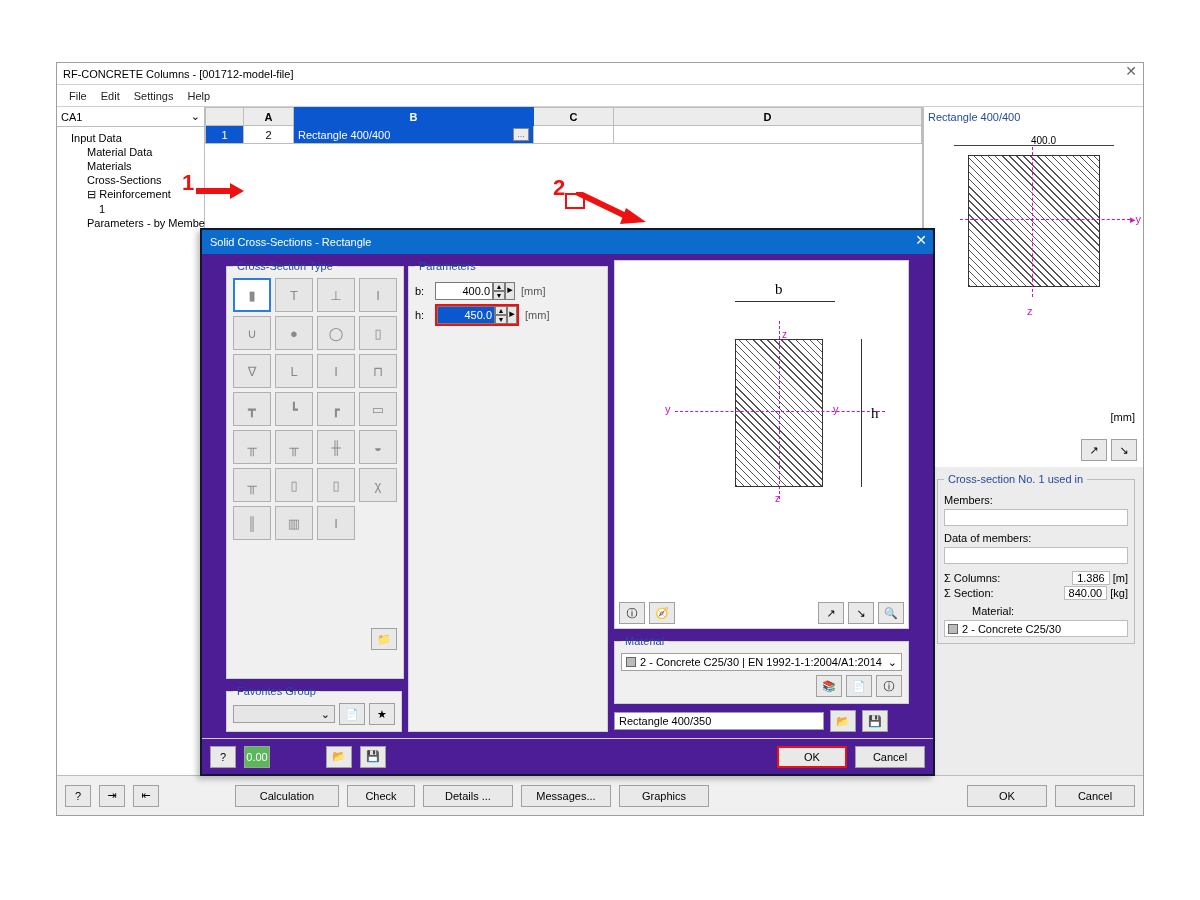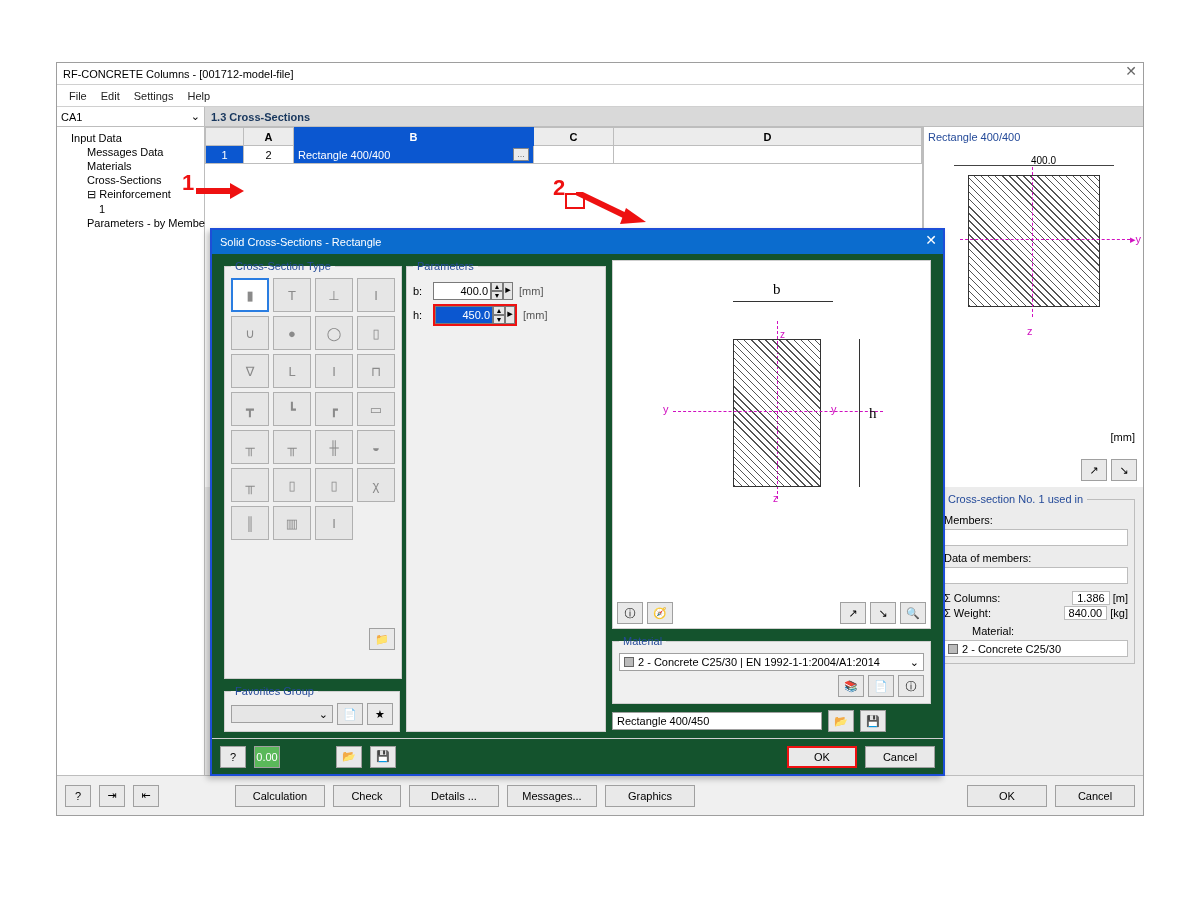--- a/index.html
+++ b/index.html
@@ -35,24 +35,24 @@
   fieldset.infogrp { border:1px solid #bdbdbd; padding:6px; width:198px; margin-left:auto; }
   fieldset.infogrp legend { color:#244a99; padding:0 4px; }
   .info-row { display:flex; align-items:center; justify-content:space-between; margin:3px 0; }
   .info-row .valbox { border:1px solid #bdbdbd; background:#fff; width:70px; height:17px; text-align:right; padding:0 4px; }
   .btnbar { height:40px; border-top:1px solid #bdbdbd; display:flex; align-items:center; padding:0 8px; gap:8px; }
   .btn { height:22px; border:1px solid #a0a0a0; background:#e9e9e9; padding:0 12px; display:flex; align-items:center; justify-content:center; }
   .icon-btn { width:26px; height:22px; border:1px solid #a0a0a0; background:#e9e9e9; display:flex; align-items:center; justify-content:center; }
   .spacer { flex:1; }
 
   
-  .modal { position:absolute; left:210px; top:228px; width:735px; height:548px; border:2px solid #1d4ed8; background:#14532d; box-shadow: -3px 3px 6px rgba(0,0,0,0.25); display:flex; flex-direction:column; }
+  .modal { position:absolute; left:200px; top:228px; width:735px; height:548px; border:2px solid #0f172a; background:#4c1d95; box-shadow: -3px 3px 6px rgba(0,0,0,0.25); display:flex; flex-direction:column; }
   .modal-title { height:24px; background:#0b6cce; color:#fff; display:flex; align-items:center; padding:0 8px; position:relative; }
   .modal-title .xclose { position:absolute; right:6px; top:2px; color:#fff; font-size:14px; }
-  .modal-body { flex:1; display:flex; gap:6px; padding:6px 12px; }
+  .modal-body { flex:1; display:flex; gap:6px; padding:6px 24px; }
   .left-group, .mid-group, .right-group { display:flex; flex-direction:column; }
   fieldset.wingrp { border:1px solid #cfcfcf; background:#f0f0f0; margin:0; padding:6px; }
   fieldset.wingrp legend { color:#244a99; padding:0 4px; }
   .shape-grid { display:grid; grid-template-columns:repeat(4,38px); grid-auto-rows:34px; gap:4px; }
   .shape-btn { border:1px solid #b0b0b0; background:#e6e6e6; display:flex; align-items:center; justify-content:center; color:#8a8a8a; font-size:13px; }
   .shape-btn.on { border:2px solid #2a7de1; background:#fff; }
   .param-row { display:flex; align-items:center; gap:6px; margin:4px 0; }
   .param-row label { width:14px; }
   .spinner-wrap { display:flex; align-items:center; }
   .spinner { width:58px; height:18px; border:1px solid #7a7a7a; text-align:right; padding:0 2px; }
@@ -82,30 +82,29 @@
     <span>Help</span>
   </div>
   <div class="body-row">
     <div class="left-col">
       <div class="module-combo">
         <span>CA1</span>
         <span>⌄</span>
       </div>
       <div class="tree">
         <div class="tree-item">Input Data</div>
-        <div class="tree-item indent2">Messages Data</div>
+        <div class="tree-item indent2">Material Data</div>
         <div class="tree-item indent2">Materials</div>
         <div class="tree-item indent2 sel">Cross-Sections</div>
         <div class="tree-item indent2"><span>⊟ </span><span>Reinforcement</span></div>
         <div class="tree-item indent3">1</div>
         <div class="tree-item indent2">Parameters - by Member</div>
       </div>
     </div>
     <div class="right-area">
-      <div class="panel-header">1.3 Cross-Sections</div>
       <div class="table-preview-row">
         <div class="table-wrap">
           <table class="grid">
             <thead>
               <tr>
                 <th style="width:38px"></th>
                 <th style="width:50px">A</th>
                 <th style="width:240px;background:#0b57d0;color:#fff;border-color:#0b57d0">B</th>
                 <th style="width:80px">C</th>
                 <th>D</th>
@@ -150,40 +149,40 @@
           <div class="valbox" style="width:100%;height:17px;border:1px solid #bdbdbd;background:#fff;"></div>
           <div class="info-row" style="margin-top:6px;">
               <span>Data of members:</span>
             </div>
           <div class="valbox" style="width:100%;height:17px;border:1px solid #bdbdbd;background:#fff;"></div>
           <div class="info-row" style="margin-top:8px;">
               <span>Σ Columns:</span>
               <span><span class="valbox">1.386</span> <span>[m]</span></span>
             </div>
           <div class="info-row">
-              <span>Σ Weight:</span>
+              <span>Σ Section:</span>
               <span><span class="valbox">840.00</span> <span>[kg]</span></span>
             </div>
           <div class="info-row" style="margin-top:6px;padding-left:28px;">
               <span>Material:</span>
             </div>
           <div style="width:100%;height:17px;border:1px solid #bdbdbd;background:#fff;padding:0 3px;display:flex;align-items:center;gap:4px;">
              <span style="width:10px;height:10px;background:#bbb;border:1px solid #666;"></span>
              <span>2 - Concrete C25/30</span>
           </div>
         </fieldset>
       </div>
     </div>
   </div>
   <div class="btnbar">
     <div class="icon-btn">?</div>
     <div class="icon-btn">⇥</div>
     <div class="icon-btn">⇤</div>
     <div style="width:60px"></div>
-    <div class="btn" style="width:90px">Calculation</div>
+    <div class="btn" style="width:104px">Calculation</div>
     <div class="btn" style="width:68px">Check</div>
     <div class="btn" style="width:90px">Details ...</div>
     <div class="btn" style="width:90px">Messages...</div>
     <div class="btn" style="width:90px">Graphics</div>
     <div class="spacer"></div>
     <div class="btn" style="width:80px">OK</div>
     <div class="btn" style="width:80px">Cancel</div>
   </div>
 </div>
 
@@ -326,21 +325,21 @@
         </div>
         <div style="display:flex; justify-content:flex-end; gap:4px; margin-top:4px;">
           <div class="icon-btn">📚</div>
           <div class="icon-btn">📄</div>
           <div class="icon-btn">ⓘ</div>
         </div>
       </fieldset>
 
       <div style="display:flex; gap:6px; align-items:center;">
         <div class="result-name">
-            <span>Rectangle 400/450</span>
+            <span>Rectangle 400/350</span>
           </div>
         <div class="icon-btn">📂</div>
         <div class="icon-btn">💾</div>
       </div>
     </div>
   </div>
 
   <div class="modal-footer">
     <div class="icon-btn">?</div>
     <div class="icon-btn" style="background:#5ab85a;color:#fff;">0.00</div>

